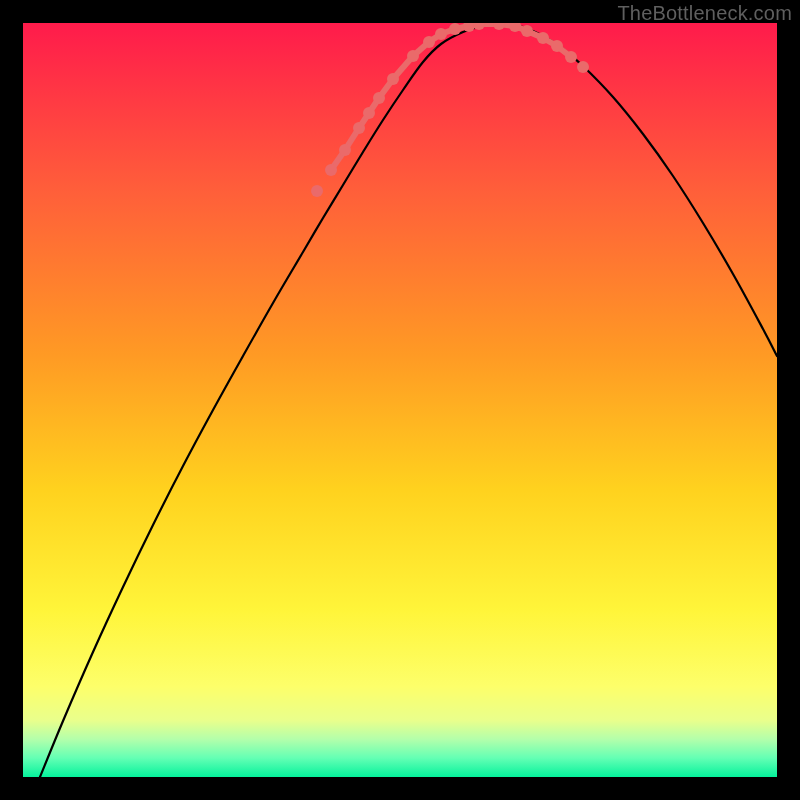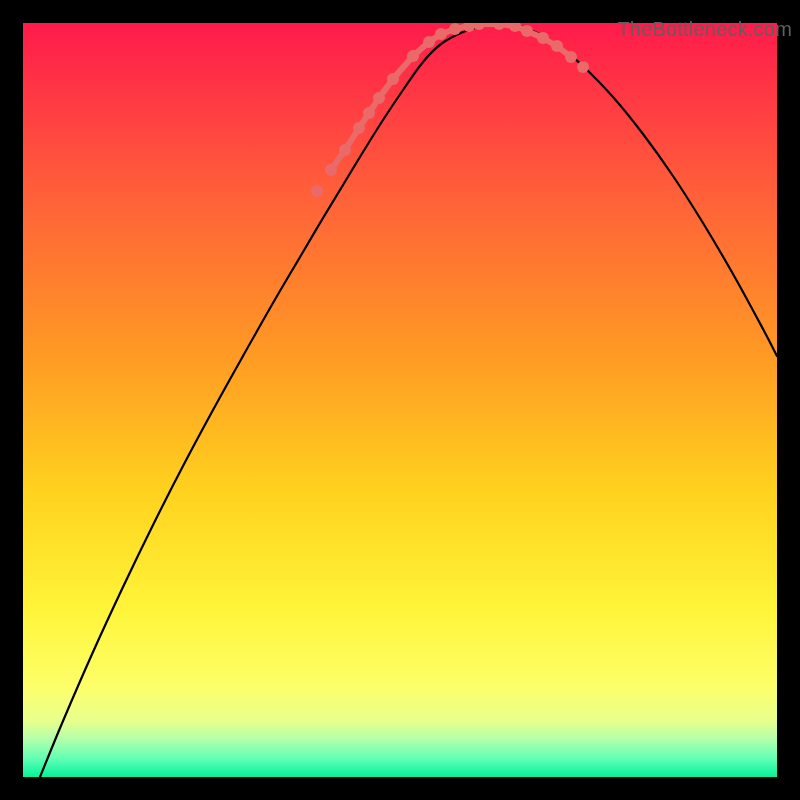--- a/index.html
+++ b/index.html
@@ -42,21 +42,21 @@
   }
   .chart-svg {
     position: absolute;
     left: 0;
     top: 0;
     width: 754px;
     height: 754px;
   }
   .watermark {
     position: absolute;
-    top: 18px;
+    top: 2px;
     right: 8px;
     color: #5f5f5f;
     font-size: 20px;
     font-weight: 500;
     letter-spacing: 0.2px;
     user-select: none;
   }
 </style>
 </head>
 <body>

